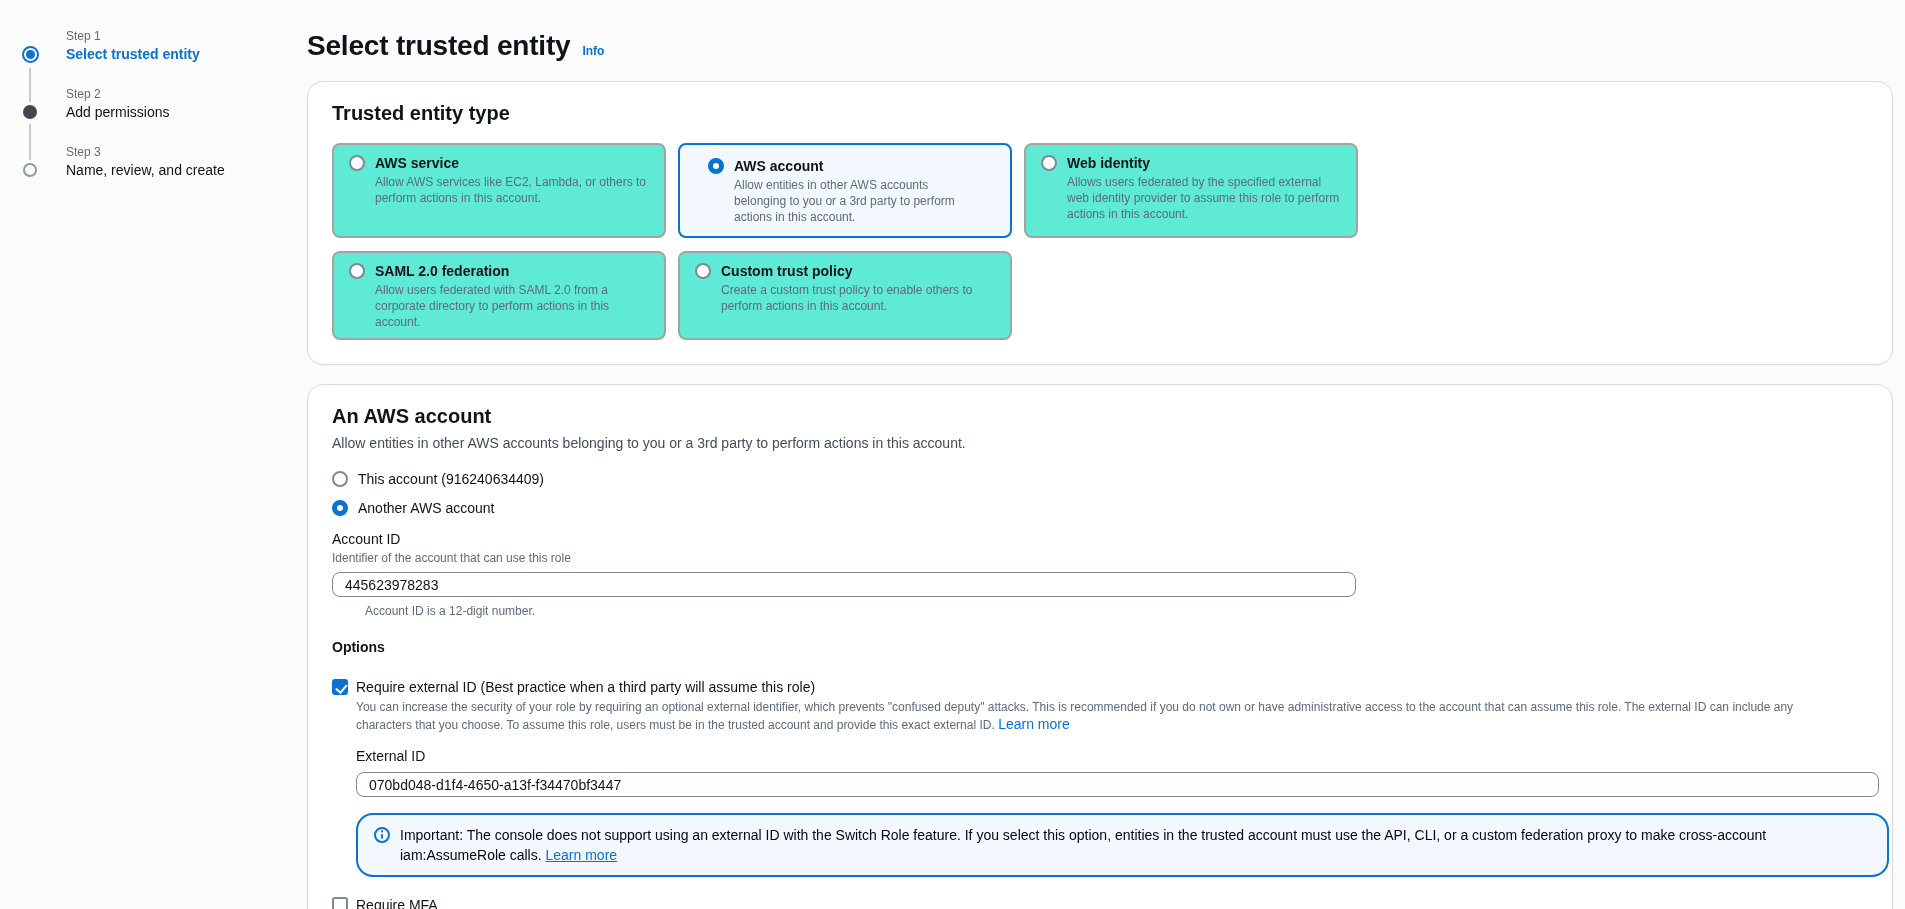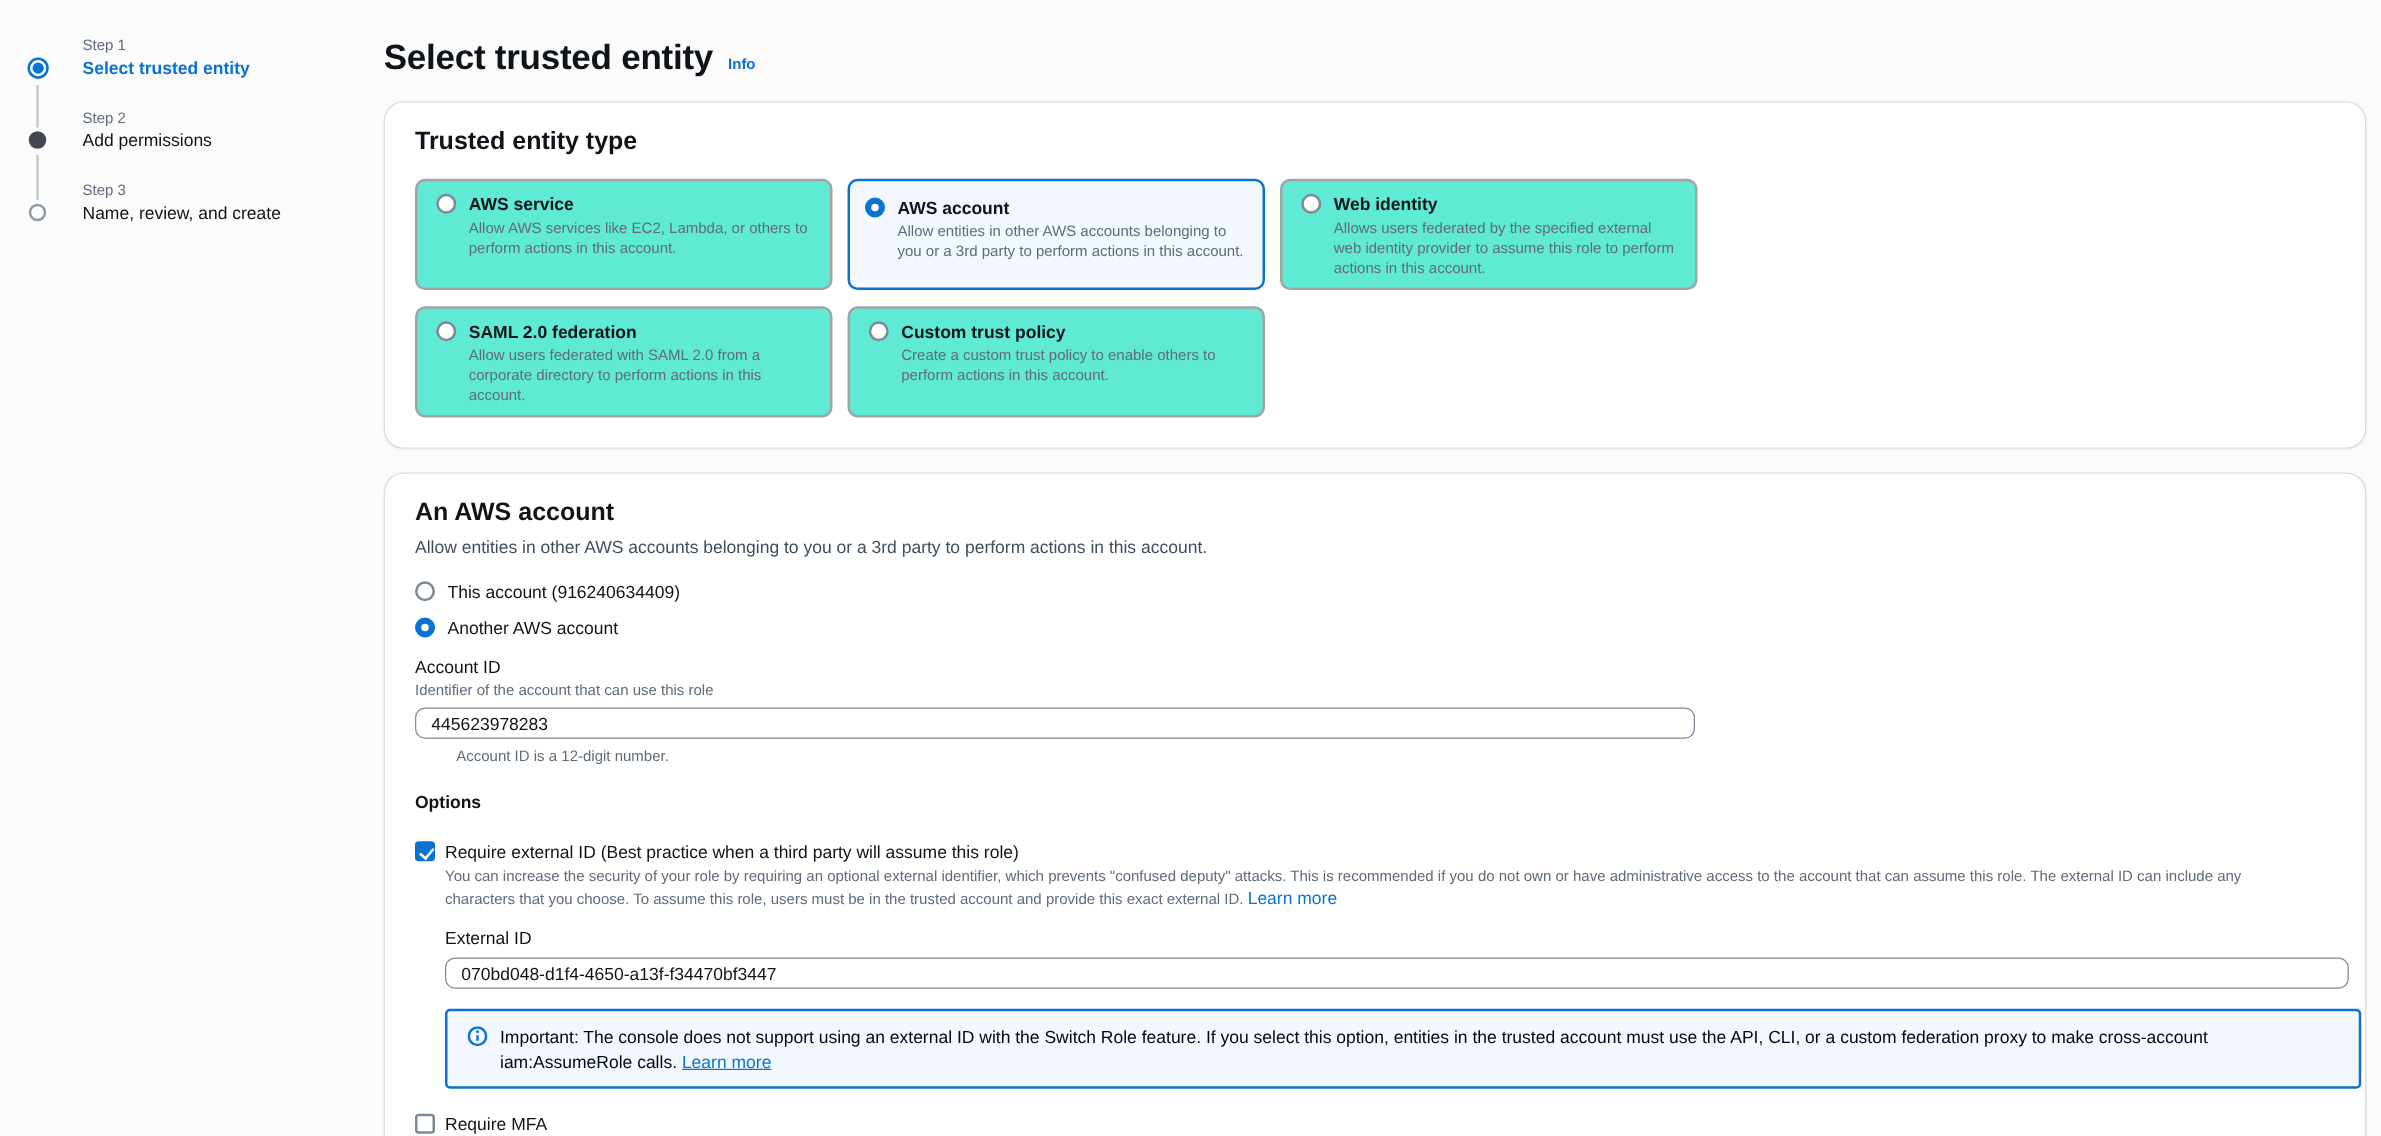--- a/index.html
+++ b/index.html
@@ -37,21 +37,21 @@
   h1{font-size:28px;font-weight:700;margin:0;color:#0f141a;letter-spacing:-0.2px;}
   .info-link{font-size:12px;font-weight:700;color:var(--accent);cursor:pointer;}
 
   .card{background:#fff;border:1px solid #d9dbe0;border-radius:16px;padding:20px 24px 24px;
         box-shadow:0 1px 2px rgba(0,7,22,.04);margin-top:19px;}
   h2{font-size:20px;font-weight:700;margin:0;color:#0f141a;}
 
   
   .tiles{display:grid;grid-template-columns:repeat(3,334px);gap:13px 12px;margin-top:18px;}
   .tile{border:2px solid #a3a3a3;border-radius:8px;background:#5eead4;padding:8px 15px;min-height:89px;cursor:pointer;}
-  .tile.selected{border:2px solid var(--accent);background:var(--selected_bg);padding:11px 12px;}
+  .tile.selected{border:2px solid var(--accent);background:var(--selected_bg);padding:11px 28px;}
   .tile-head{display:flex;align-items:center;gap:10px;}
   .tile-label{font-weight:700;font-size:14px;line-height:20px;}
   .tile-desc{font-size:12px;color:#5f6b7a;line-height:16px;margin:1px 0 0 26px;}
 
   .radio{width:16px;height:16px;border-radius:50%;border:2px solid #7d8998;background:#fff;flex:0 0 16px;}
   .radio.checked{border:5px solid var(--accent);}
 
   
   .section-desc{font-size:14px;color:#414d5c;margin-top:5px;line-height:20px;}
   .radio-row{display:flex;align-items:center;gap:10px;margin-top:9px;font-size:14px;line-height:20px;cursor:pointer;}
@@ -66,21 +66,21 @@
   .checkbox{width:16px;height:16px;border:2px solid #7d8998;border-radius:3px;background:#fff;flex:0 0 16px;position:relative;}
   .checkbox.checked{background:var(--accent);border-color:var(--accent);}
   .checkbox.checked::after{content:"";position:absolute;left:4px;top:0.5px;width:4.5px;height:9px;
                            border:solid #fff;border-width:0 2px 2px 0;transform:rotate(40deg);}
   .checkbox-label{font-size:14px;line-height:20px;}
   .indent{margin-left:24px;}
   .cb-desc{font-size:12px;color:#5f6b7a;line-height:17px;width:1490px;margin-top:2px;}
   .learn-more{font-size:14px;color:var(--accent);cursor:pointer;white-space:nowrap;}
   .ext-label{margin-top:12px;}
   input.text.ext{width:1523px;}
-  .alert{margin-top:16px;width:1533px;border:2px solid var(--accent);border-radius:4px;background:var(--alert_bg);
+  .alert{margin-top:16px;width:1533px;border:2px solid var(--accent);border-radius:17px;background:var(--alert_bg);
          padding:10px 16px;display:flex;gap:10px;align-items:flex-start;}
   .alert-icon{flex:0 0 16px;margin-top:2px;}
   .alert-text{font-size:14px;line-height:20px;color:#000716;}
   .alert-text .learn-more{text-decoration:underline;font-size:14px;}
   .mfa-block{margin-top:18px;}
 </style>
 </head>
 <body>
 
 <nav class="steps">

